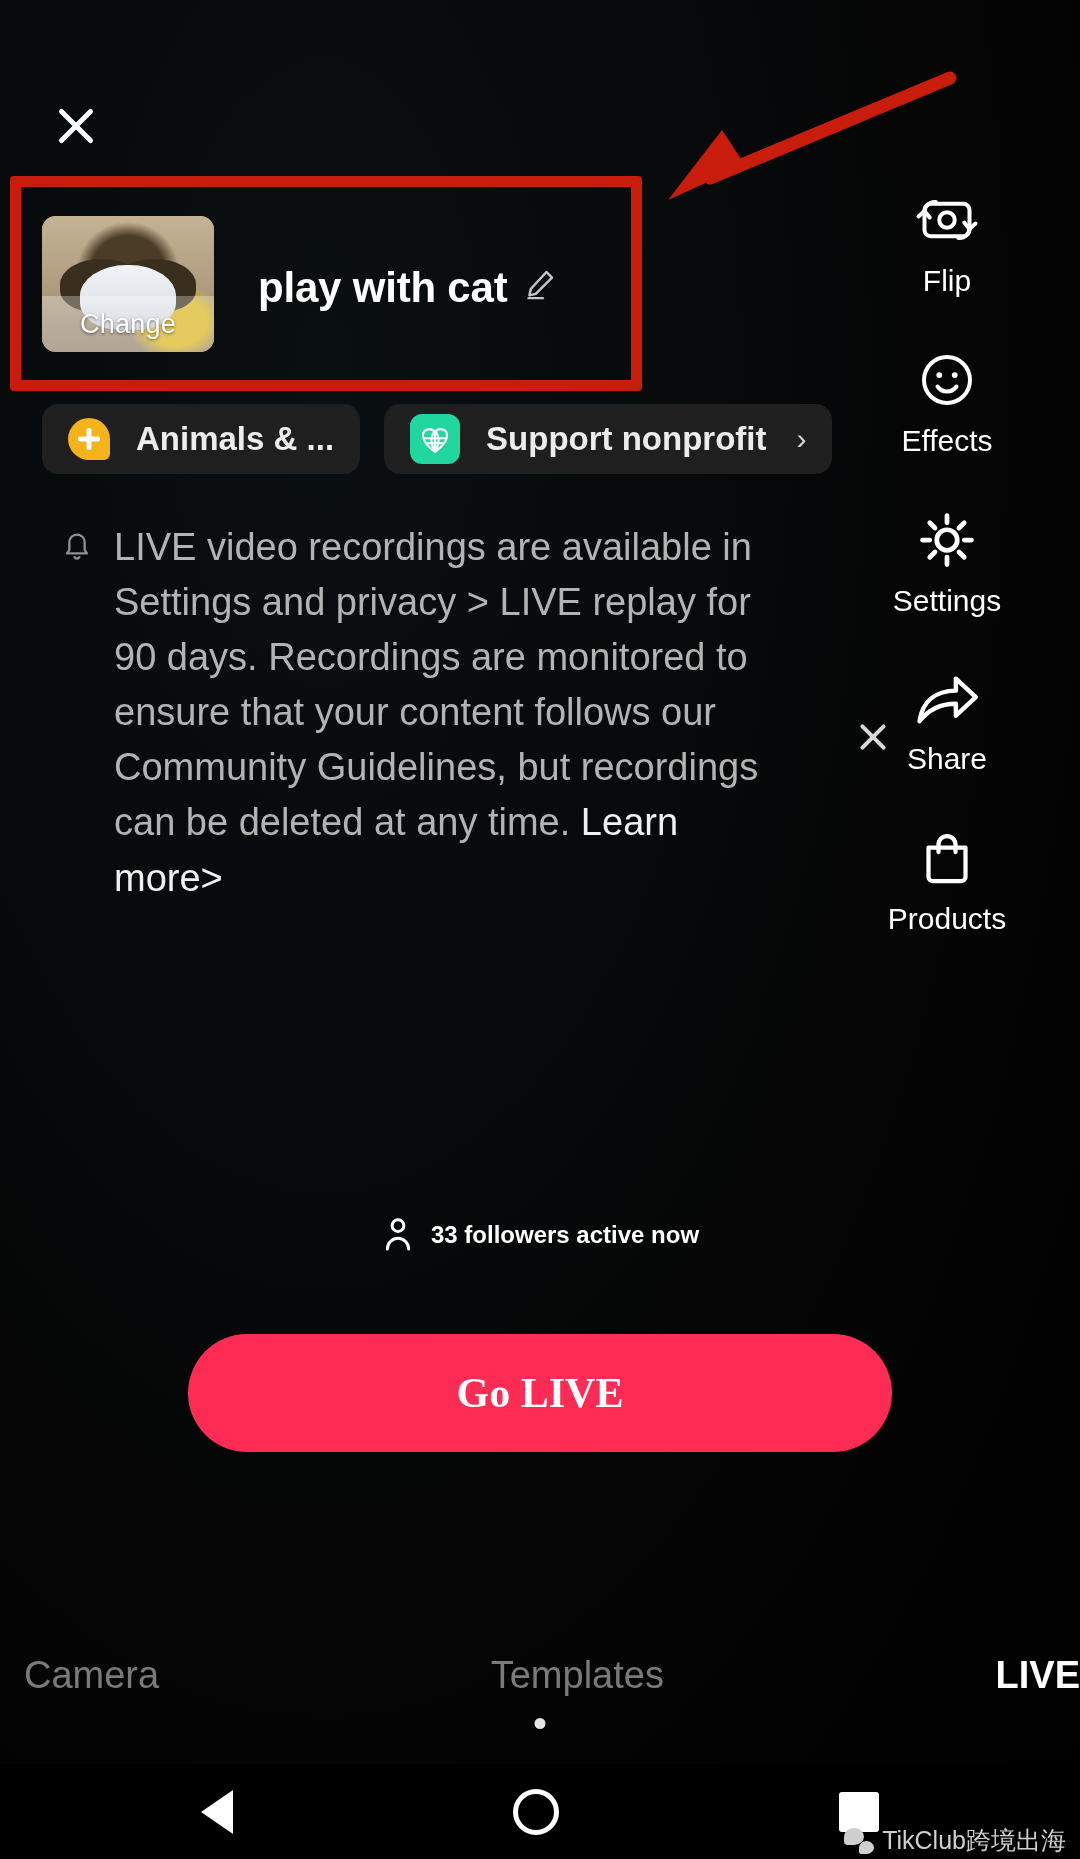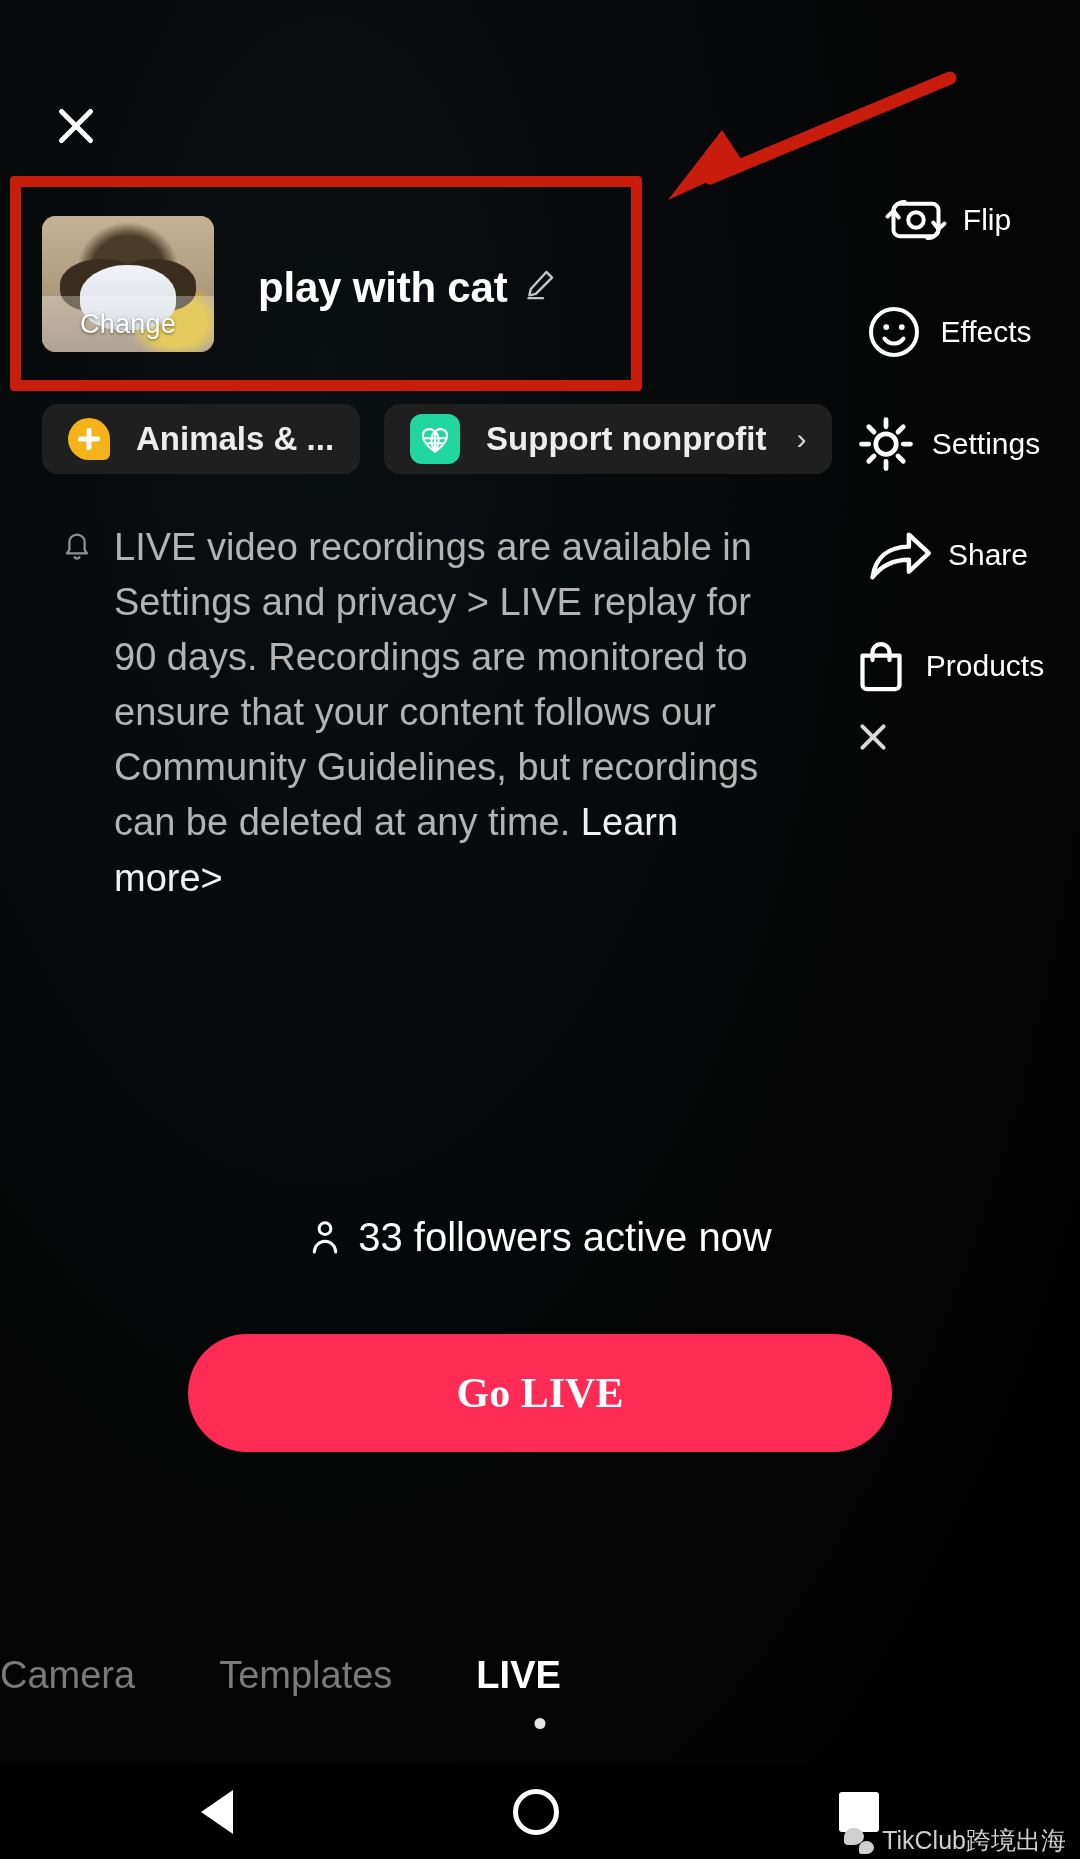--- a/index.html
+++ b/index.html
@@ -128,41 +128,41 @@
     background:#d8d8d8; border-radius:2px;
   }
   .notice-close::before{ transform:translate(-50%,-50%) rotate(45deg); }
   .notice-close::after { transform:translate(-50%,-50%) rotate(-45deg); }
 
   
   .rail{
     position:absolute; right:38px; top:190px; width:190px;
     display:flex; flex-direction:column; align-items:center; gap:52px;
   }
-  .rail-item{ display:flex; flex-direction:row; align-items:center; gap:14px; cursor:pointer; }
+  .rail-item{ display:flex; flex-direction:column; align-items:center; gap:14px; cursor:pointer; }
   .rail-item svg{ display:block; }
   .rail-item .lbl{ font-size:30px; color:#fff; font-weight:400; }
 
   
   .followers{
     position:absolute; left:0; right:0; top:1215px;
     display:flex; align-items:center; justify-content:center; gap:16px;
   }
-  .followers .txt{ font-size:40px; font-weight:400; color:#fff; }
+  .followers .txt{ font-size:24px; font-weight:700; color:#fff; }
   .go-live{
     position:absolute; left:188px; top:1300px; width:704px; height:118px;
     background:#fe2c55; border-radius:60px; border:none; cursor:pointer;
     display:flex; align-items:center; justify-content:center;
     font-size:42px; font-weight:700; color:#fff; font-family:Liberation Serif, serif;margin-top:34px;
   }
 
   
   .tabs{
     position:absolute; left:0; right:0; top:1640px; height:70px;
-    display:flex; align-items:center; justify-content:flex-start; gap:84px;
+    display:flex; align-items:center; justify-content:space-between; gap:84px;padding-left:24px;
   }
   .tab{ font-size:38px; color:#7a7a7a; cursor:pointer; }
   .tab.active{ color:#fff; font-weight:700; }
   .tab-dot{
     position:absolute; left:50%; top:1718px; transform:translateX(-50%);
     width:11px; height:11px; border-radius:50%; background:#e6e6e6;
   }
 
   
   .navbar{

